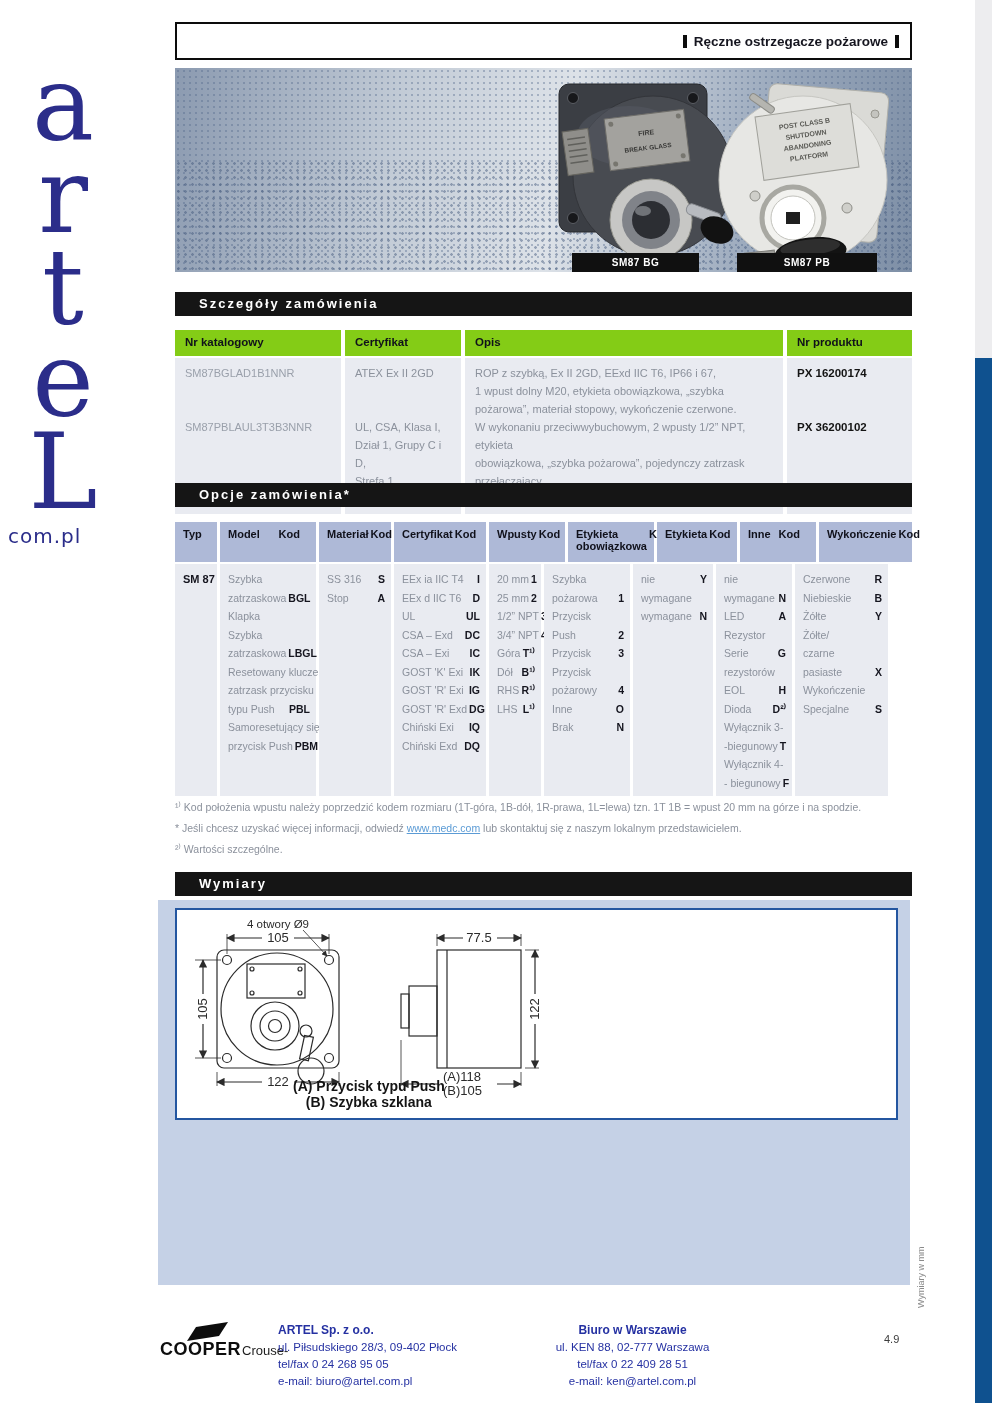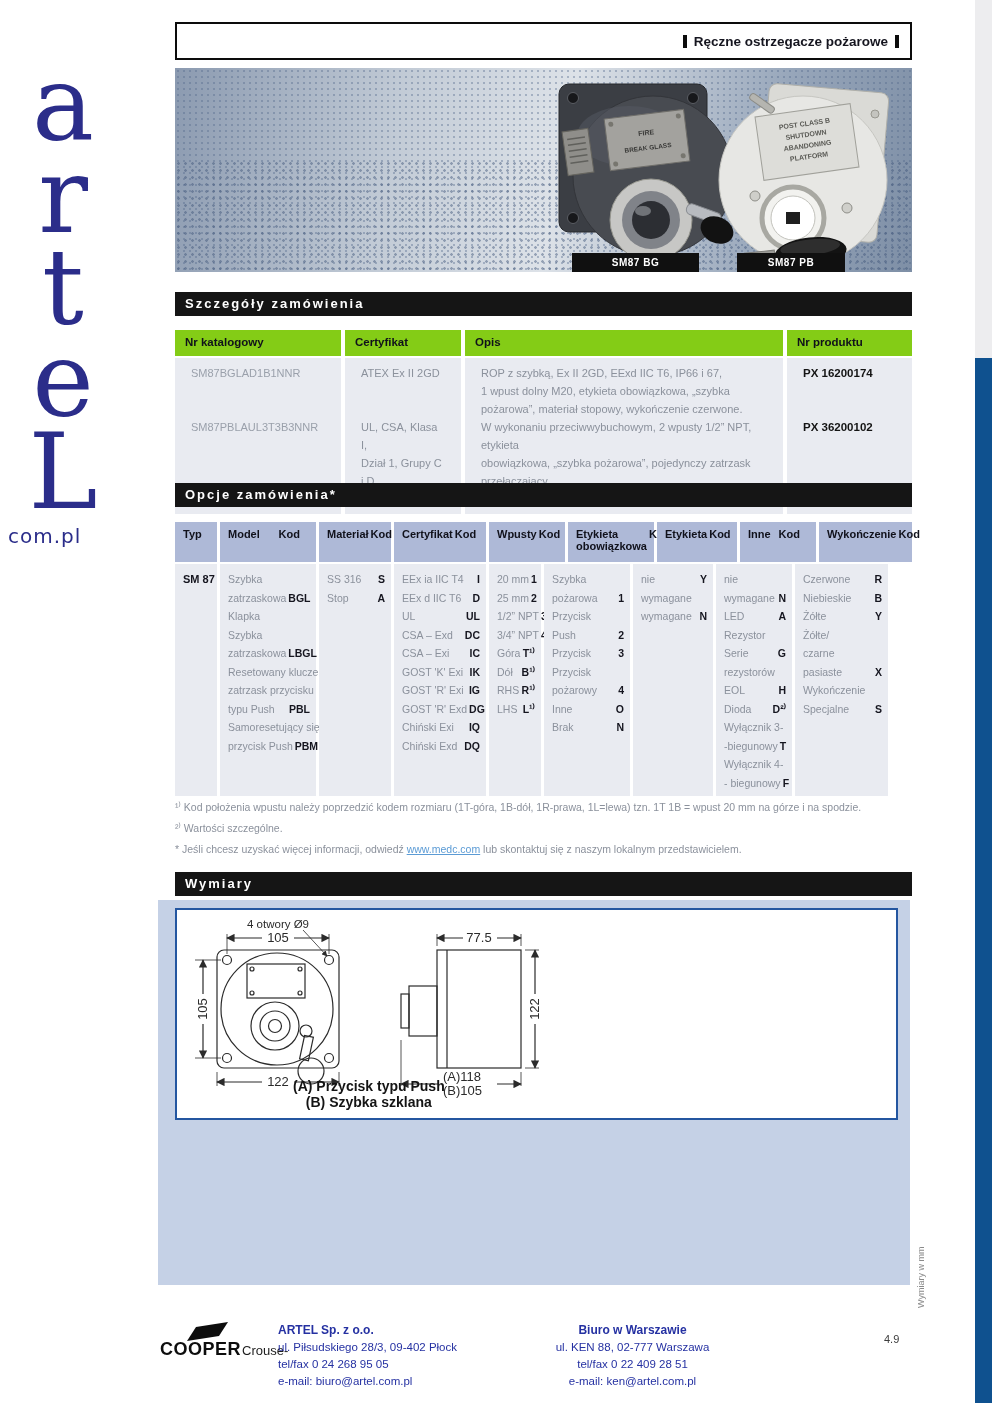--- a/index.html
+++ b/index.html
@@ -31,34 +31,34 @@
         background:linear-gradient(100deg,#8b9ab0 0%,#c2cbd6 30%,#dde2e8 52%,#97a6ba 80%,#7e8fa6 100%);}
   .hero-dots{position:absolute;inset:0;background-image:radial-gradient(#51678a 1px,transparent 1.35px);
              background-size:6px 6px;opacity:.38;}
   .hero-dots2{position:absolute;left:0;right:0;top:45%;bottom:0;
               background-image:radial-gradient(#3d5377 1.2px,transparent 1.5px);
               background-size:7px 7px;opacity:.45;}
   .dev{position:absolute;}
   .dev-label{position:absolute;top:185px;height:19px;background:#101010;color:#fff;font-weight:bold;
              font-size:10px;letter-spacing:.5px;display:flex;align-items:center;justify-content:center;}
   .dev-label.bg{left:385px;width:127px;margin-left:12px;}
-  .dev-label.pb{left:562px;width:108px;}
+  .dev-label.pb{left:562px;width:140px;}
 
   
   .bar{height:24px;background:#151515;color:#fff;font-weight:bold;font-size:13px;letter-spacing:2px;
-       line-height:24px;padding-left:10px;}
+       line-height:24px;padding-left:24px;}
   .bar1{top:292px;} .bar2{top:483px;} .bar3{top:872px;}
 
   
   .t1{top:330px;}
   .t1-head,.t1-body{display:flex;gap:4px;}
   .t1-hcell{background:#84cc16;box-sizing:border-box;padding:6px 10px 5px;font-weight:bold;
             font-size:11.5px;color:#10111b;height:26px;}
   .t1-body{margin-top:2px;}
-  .t1-col{background:#e9ebf1;box-sizing:border-box;padding:6px 16px;font-size:11px;line-height:18px;}
+  .t1-col{background:#e9ebf1;box-sizing:border-box;padding:6px 10px;font-size:11px;line-height:18px;}
   .t1-r1{height:54px;}
   .w1-0{width:166px;} .w1-1{width:116px;} .w1-2{width:318px;} .w1-3{width:125px;}
   .t1-cat{color:#9aa0ab;}
   .t1-txt{color:#8b919c;}
   .t1-prod{color:#141414;font-weight:bold;font-size:11.5px;}
 
   
   .t2{top:522px;}
   .opt-head,.opt-body{display:flex;gap:3px;}
   .opt-hcell{background:#aeb9d7;box-sizing:border-box;display:flex;justify-content:space-between;
@@ -552,24 +552,24 @@
           <div class="opt-line">
             <span class="t">Specjalne</span>
             <span class="k">S</span>
           </div>
         </div>
       </div>
   </div>
 
   <div class="main-block footnotes">
     <div>¹⁾ Kod położenia wpustu należy poprzedzić kodem rozmiaru (1T-góra, 1B-dół, 1R-prawa, 1L=lewa) tzn. 1T 1B = wpust 20 mm na górze i na spodzie.</div>
-    <div>²⁾ Wartości szczególne.</div>
     <div>
       <span>* Jeśli chcesz uzyskać więcej informacji, odwiedź </span><span class="fn-link">www.medc.com</span><span> lub skontaktuj się z naszym lokalnym przedstawicielem.</span>
     </div>
+    <div>²⁾ Wartości szczególne.</div>
   </div>
 
   <div class="main-block bar bar3">Wymiary</div>
 
   <div class="panel">
     <div class="dim-box">
       <svg width="480" height="200" viewBox="0 0 480 200" style="position:absolute;left:8px;top:4px">
         <defs>
           <marker id="arr" viewBox="0 0 10 10" refX="9" refY="5" markerWidth="7" markerHeight="7" orient="auto-start-reverse">
               <path d="M0 0L10 5L0 10z" fill="#2b2b2b"></path>

